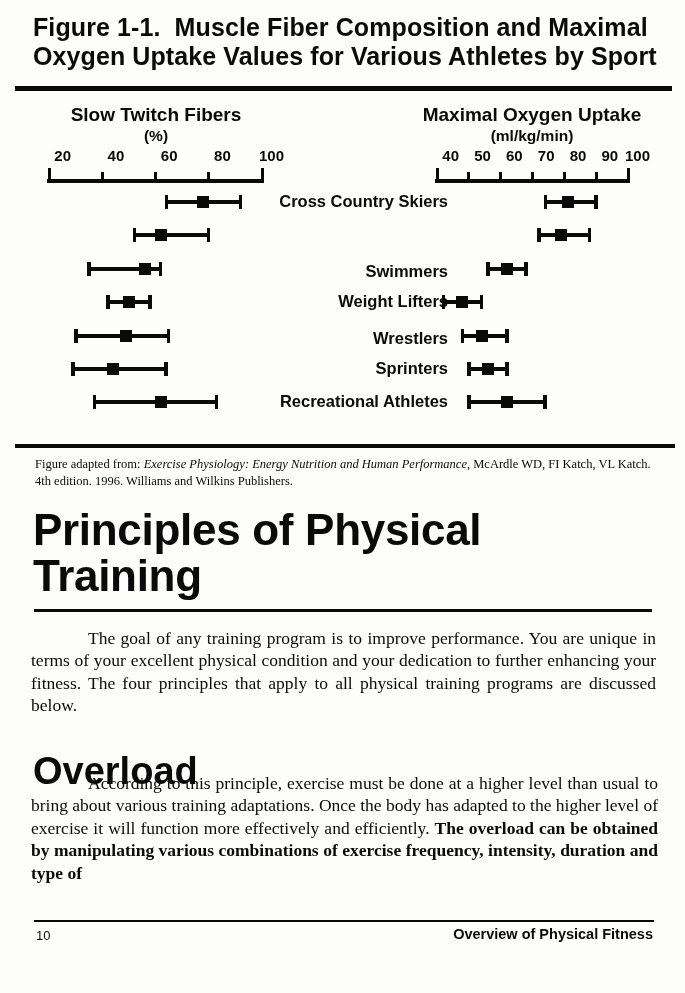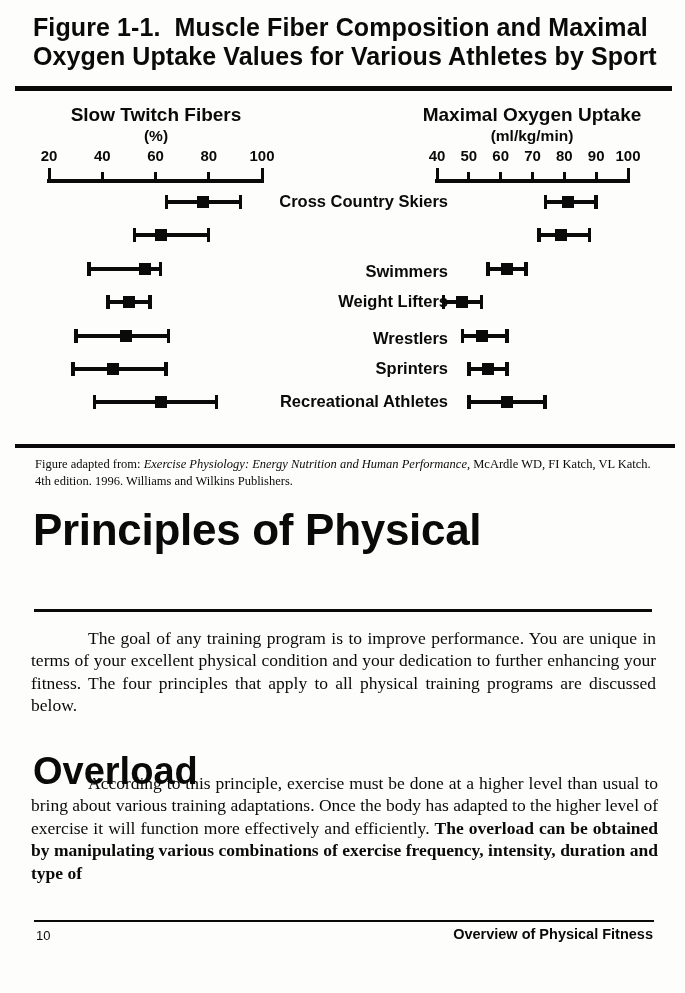--- a/index.html
+++ b/index.html
@@ -4,21 +4,21 @@
 <style>
   html,body{margin:0;padding:0;background:#e9e9e9;}
   .page{position:relative;width:685px;height:993px;background:#fdfdfb;color:#0a0a0a;
         overflow:hidden;font-family:"Liberation Sans",sans-serif;}
   .abs{position:absolute;}
   .hr{position:absolute;background:#0a0a0a;}
   .fig-title{left:33px;top:13px;font-size:25px;line-height:29px;font-weight:bold;letter-spacing:0.1px;}
   .chart{left:0;top:96px;width:685px;height:350px;}
   .panel-title{position:absolute;font-weight:bold;font-size:19px;text-align:center;}
   .panel-unit{position:absolute;font-weight:bold;font-size:15.5px;text-align:center;}
-  .tick-label{position:absolute;top:51px;width:44px;margin-left:-22px;text-align:center;
+  .tick-label{position:absolute;top:51px;width:44px;margin-left:-22px;text-align:right;
               font-weight:bold;font-size:15px;}
   .axis-line,.axis-tick,.eb-line,.eb-cap,.eb-marker{position:absolute;background:#0a0a0a;}
   .cat-label{position:absolute;left:228px;width:220px;text-align:right;font-weight:bold;font-size:16.5px;}
   .caption{left:35px;top:456px;width:628px;font-family:"Liberation Serif",serif;
            font-size:12.5px;line-height:17px;}
   .caption em{font-style:italic;}
   .main-heading{left:33px;top:507px;font-size:44px;line-height:46px;font-weight:bold;letter-spacing:-0.3px;}
   .para{position:absolute;font-family:"Liberation Serif",serif;font-size:17.5px;line-height:22.4px;
         text-align:justify;text-indent:57px;}
   .para1{left:31px;top:627px;width:625px;}
@@ -133,20 +133,21 @@
       <div class="cat-label" style="top: 263px;">Sprinters</div>
       <div class="cat-label" style="top: 296.4px;">Recreational Athletes</div>
     </div>
 
   <div class="hr" style="left:15px;top:444px;width:660px;height:4px;"></div>
 
   <div class="abs caption"><span>Figure adapted from: </span><em>Exercise Physiology: Energy Nutrition and Human Performance</em><span>, McArdle WD, FI Katch, VL Katch. 4th edition. 1996. Williams and Wilkins Publishers.</span></div>
 
   <div class="abs main-heading">
     <div>Principles of Physical</div>
+    <div>Training</div>
   </div>
 
   <div class="hr" style="left:34px;top:609px;width:618px;height:3px;"></div>
 
   <div class="para para1">The goal of any training program is to improve performance. You are unique in terms of your excellent physical condition and your dedication to further enhancing your fitness. The four principles that apply to all physical training programs are discussed below.</div>
 
   <div class="abs overload-heading">Overload</div>
 
   <div class="para para2"><span>According to this principle, exercise must be done at a higher level than usual to bring about various training adaptations. Once the body has adapted to the higher level of exercise it will function more effectively and efficiently. </span><b>The overload can be obtained by manipulating various combinations of exercise frequency, intensity, duration and type of</b></div>
 

